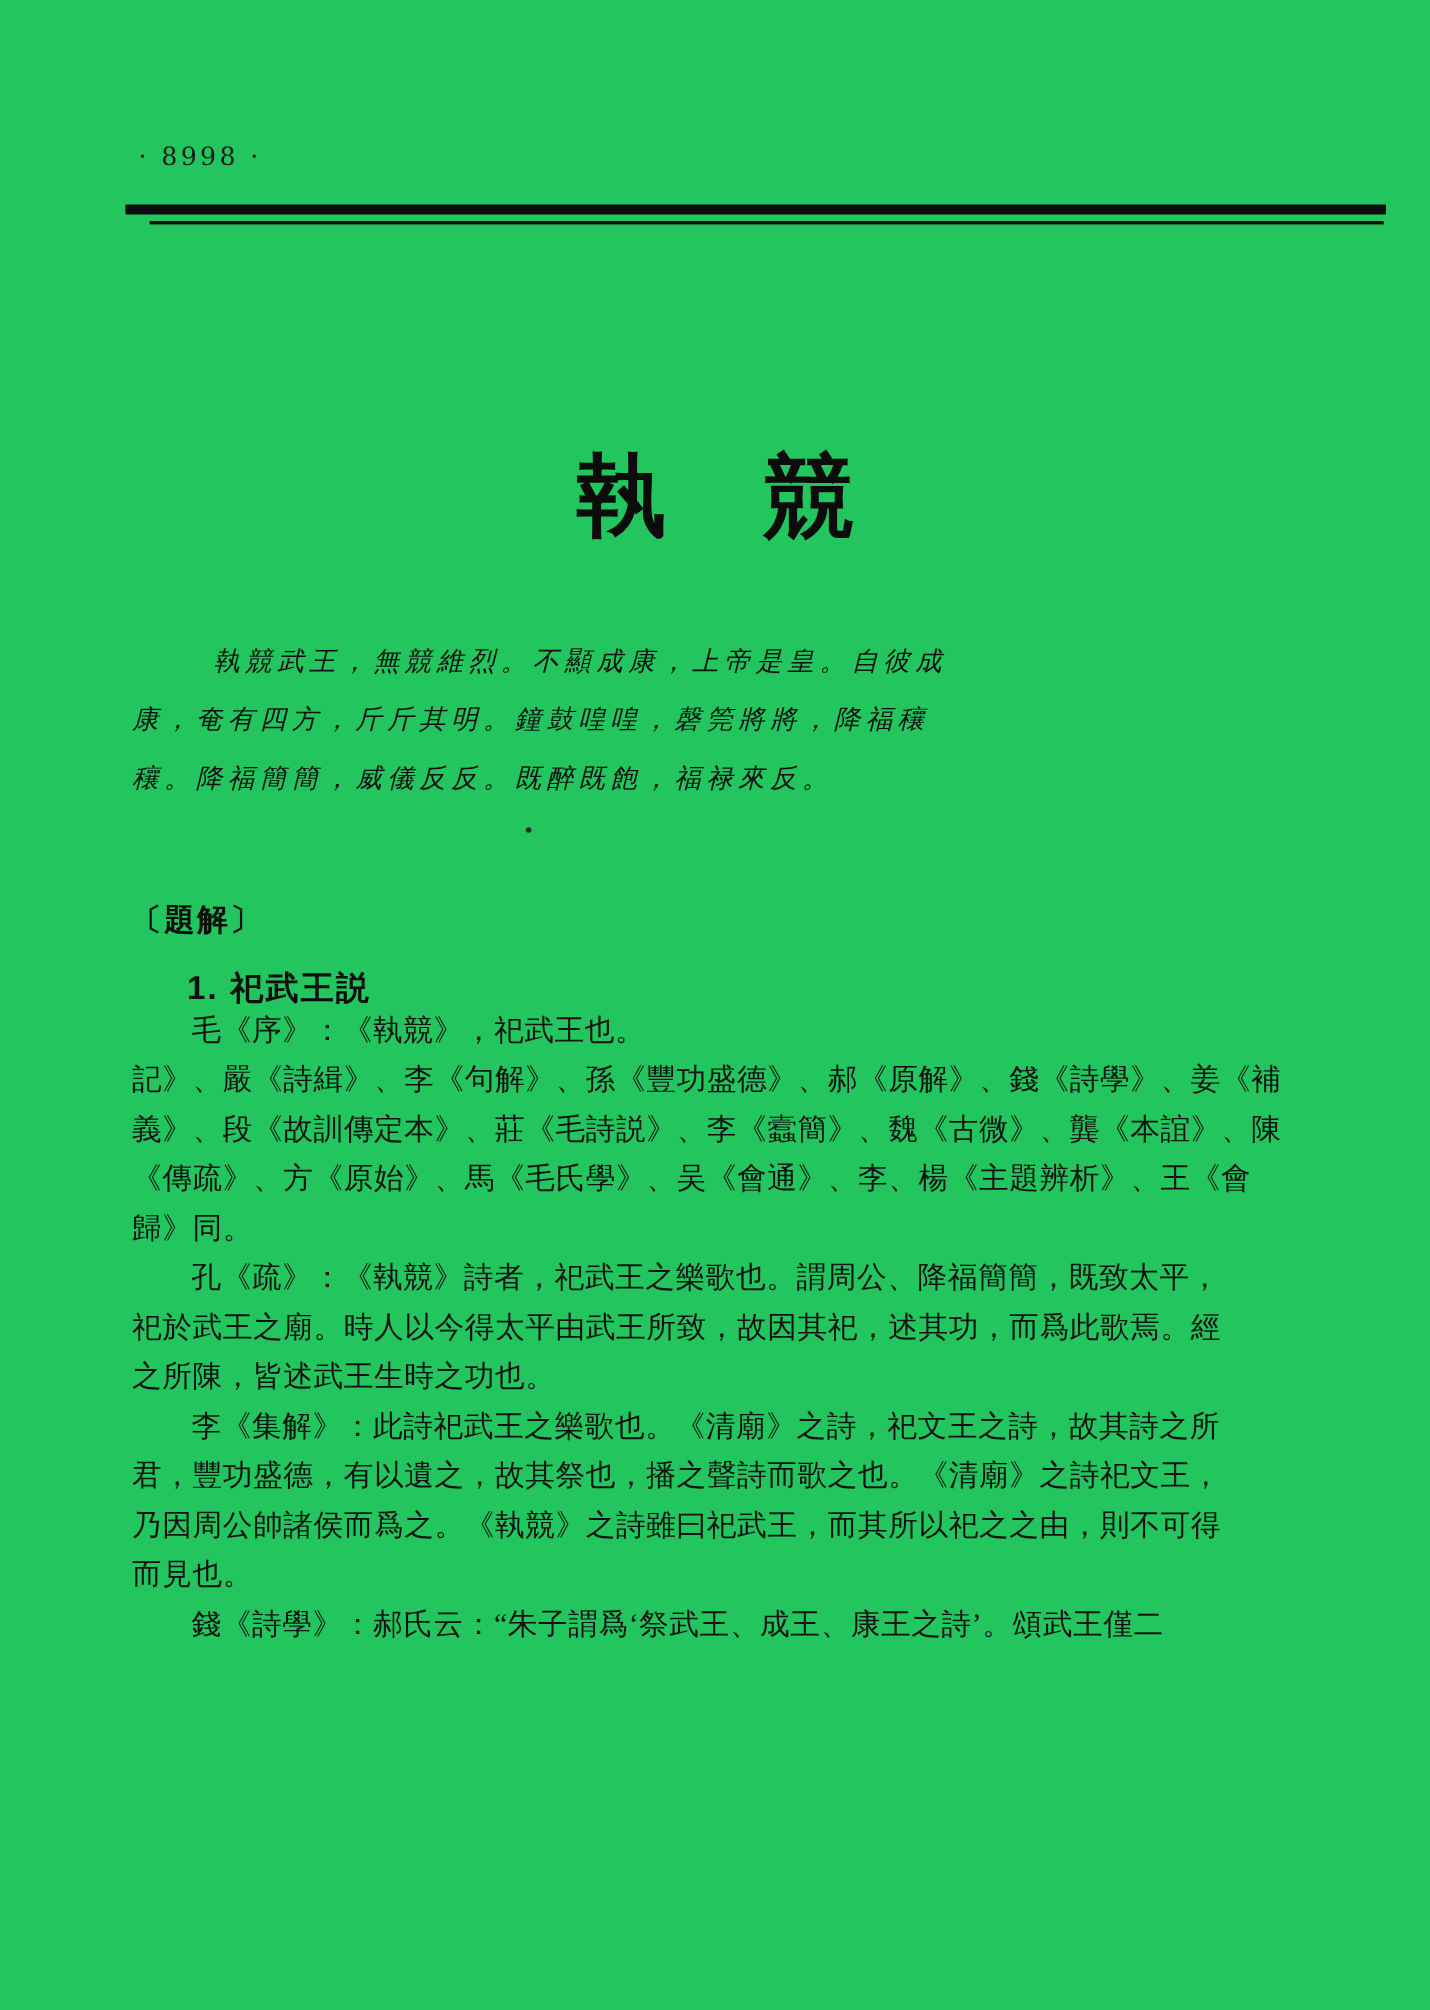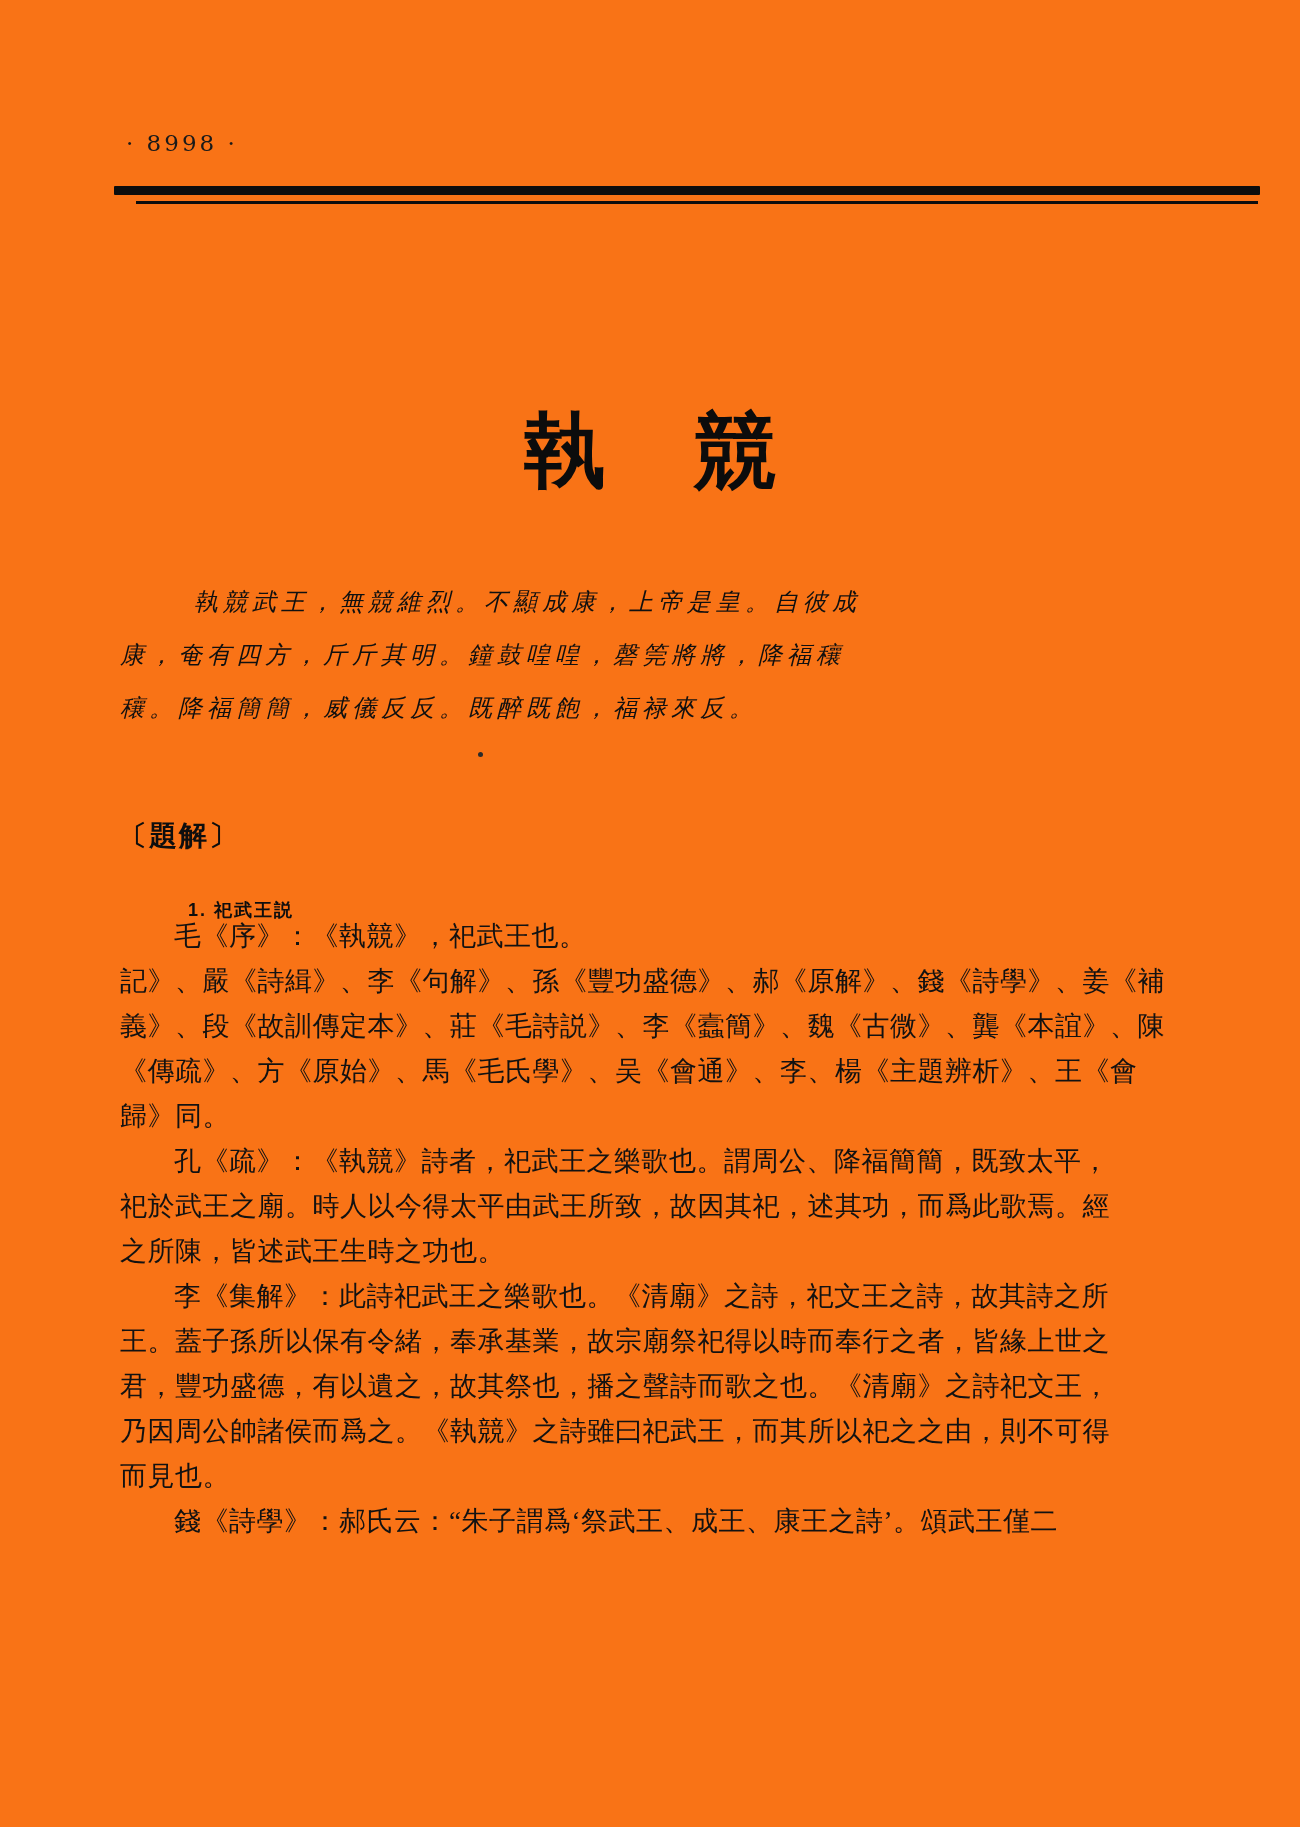--- a/index.html
+++ b/index.html
@@ -1,19 +1,19 @@
 <!DOCTYPE html>
 <html><head>
 <meta charset="utf-8">
 <style>
   html,body{margin:0;padding:0;background:#ffffff;}
   .page{
     position:relative;
     width:1300px;height:1827px;
-    background:#f97316;
+    background:#22c55e;
     color:#141414;
     font-family:"Liberation Serif","DejaVu Serif",serif;
     overflow:hidden;
   }
   .pageno{
     position:absolute;left:126px;top:130px;
     font-size:23px;letter-spacing:3px;color:#1a1a1a;
     font-family:"DejaVu Serif",serif;
   }
   .rule-thick{
@@ -40,25 +40,24 @@
     position:absolute;left:478px;top:752px;width:5px;height:5px;
     background:#2b2b2b;border-radius:50%;
   }
   .tijie-head{
     position:absolute;left:119px;top:817px;
     font-size:28px;font-weight:700;letter-spacing:2px;
     font-family:"Liberation Sans","DejaVu Sans",sans-serif;
     color:#0e0e0e;
   }
   .subhead{
-    position:absolute;left:188px;top:878px;
-    font-size:18px;font-weight:700;letter-spacing:2px;
+    position:absolute;left:170px;top:878px;
+    font-size:30px;font-weight:700;letter-spacing:2px;
     font-family:"Liberation Sans","DejaVu Sans",sans-serif;
     color:#0e0e0e;
-    margin-top:20px;
   }
   .paras{
     position:absolute;left:120px;top:914px;width:1075px;
     font-size:27px;line-height:45px;letter-spacing:0.5px;
     color:#121212;
   }
   .cline{white-space:nowrap;}
   .cline.indent{text-indent:54px;}
   .small-cite{
     font-size:21px;font-weight:600;letter-spacing:0;
@@ -97,21 +96,20 @@
     <div class="cline">記》、嚴《詩緝》、李《句解》、孫《豐功盛德》、郝《原解》、錢《詩學》、姜《補</div>
     <div class="cline">義》、段《故訓傳定本》、莊《毛詩説》、李《蠧簡》、魏《古微》、龔《本誼》、陳</div>
     <div class="cline">《傳疏》、方《原始》、馬《毛氏學》、吴《會通》、李、楊《主題辨析》、王《會</div>
     <div class="cline">歸》同。</div>
 
     <div class="cline indent">孔《疏》：《執競》詩者，祀武王之樂歌也。謂周公、降福簡簡，既致太平，</div>
     <div class="cline">祀於武王之廟。時人以今得太平由武王所致，故因其祀，述其功，而爲此歌焉。經</div>
     <div class="cline">之所陳，皆述武王生時之功也。</div>
 
     <div class="cline indent">李《集解》：此詩祀武王之樂歌也。《清廟》之詩，祀文王之詩，故其詩之所</div>
-    <div class="cline">王。蓋子孫所以保有令緒，奉承基業，故宗廟祭祀得以時而奉行之者，皆緣上世之</div>
     <div class="cline">君，豐功盛德，有以遺之，故其祭也，播之聲詩而歌之也。《清廟》之詩祀文王，</div>
     <div class="cline">乃因周公帥諸侯而爲之。《執競》之詩雖曰祀武王，而其所以祀之之由，則不可得</div>
     <div class="cline">而見也。</div>
 
     <div class="cline indent">錢《詩學》：郝氏云：“朱子謂爲‘祭武王、成王、康王之詩’。頌武王僅二</div>
 
   </div>
 
 </div>
 

